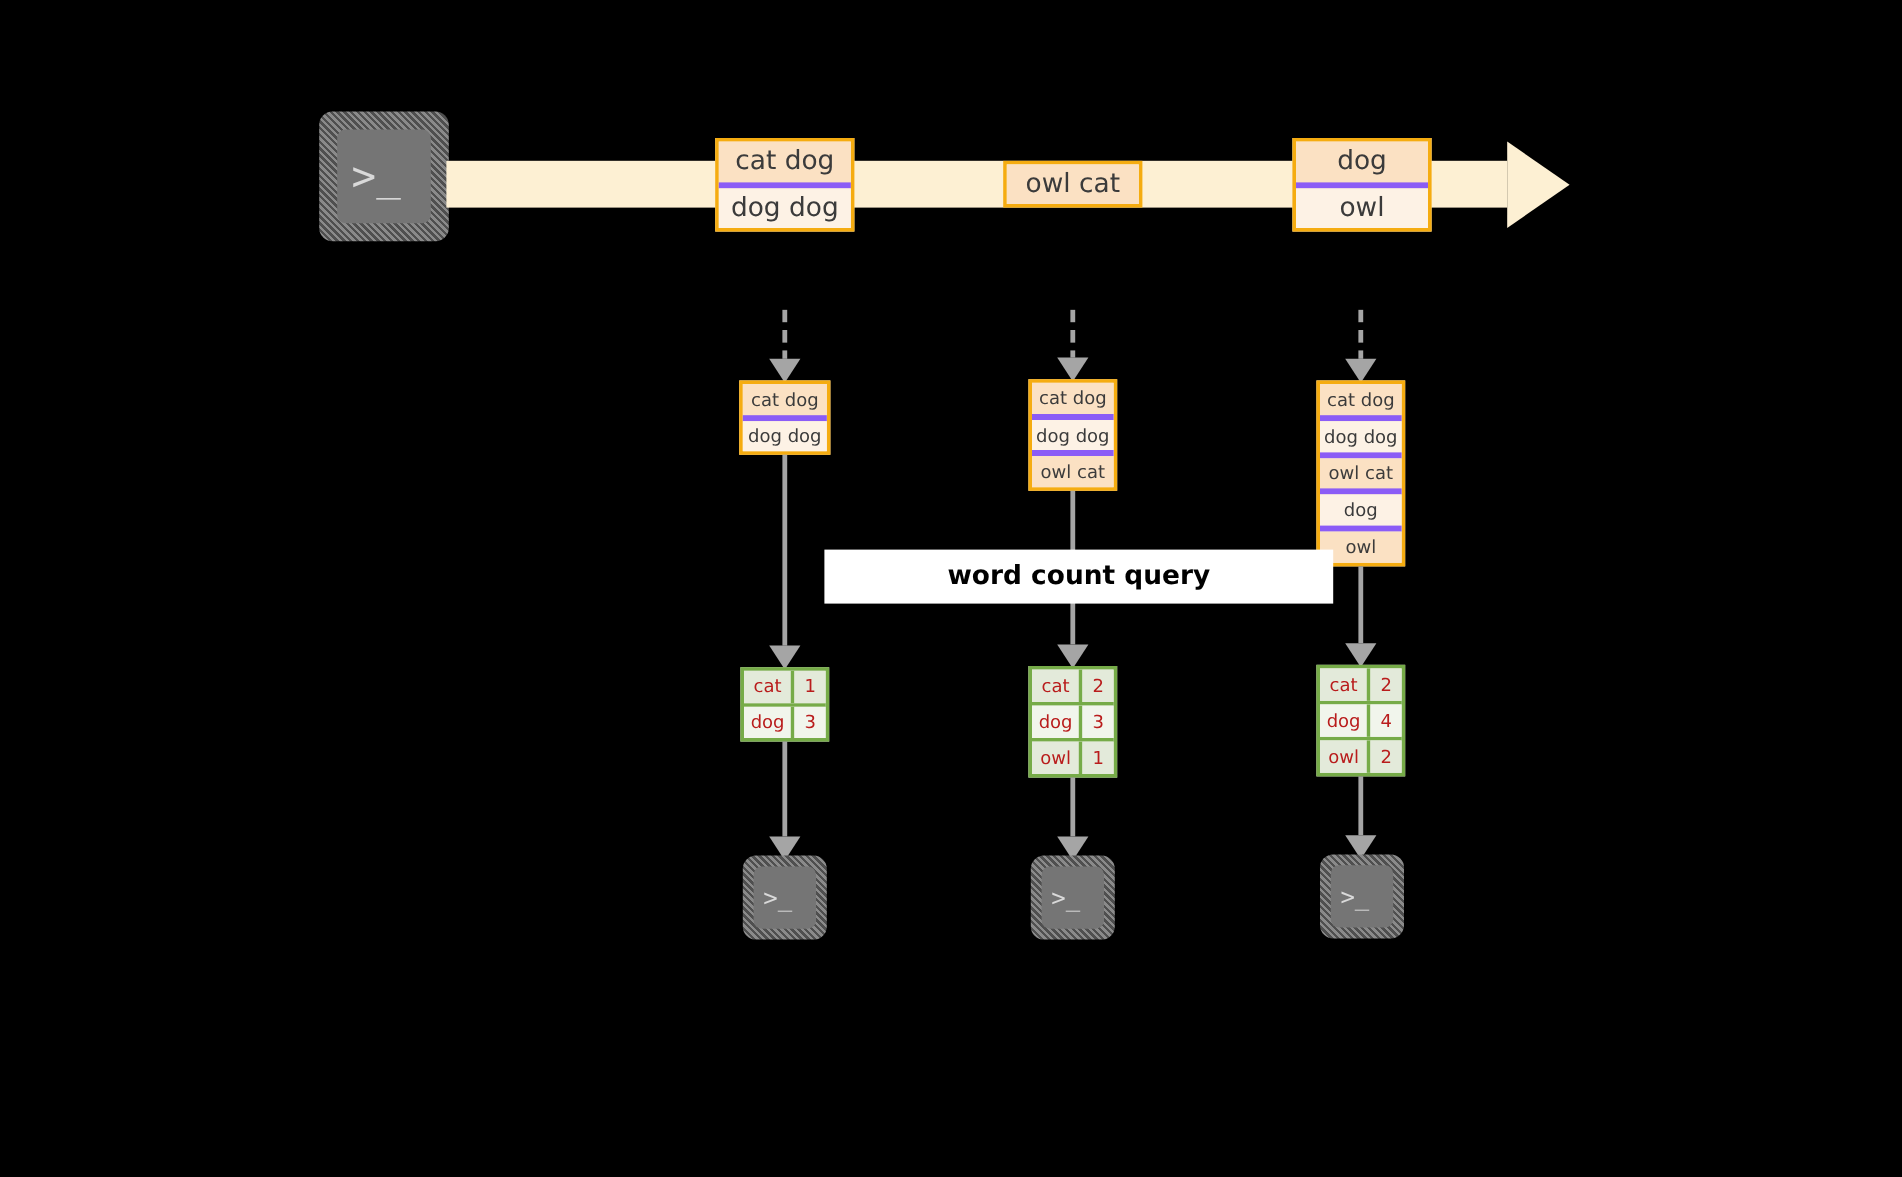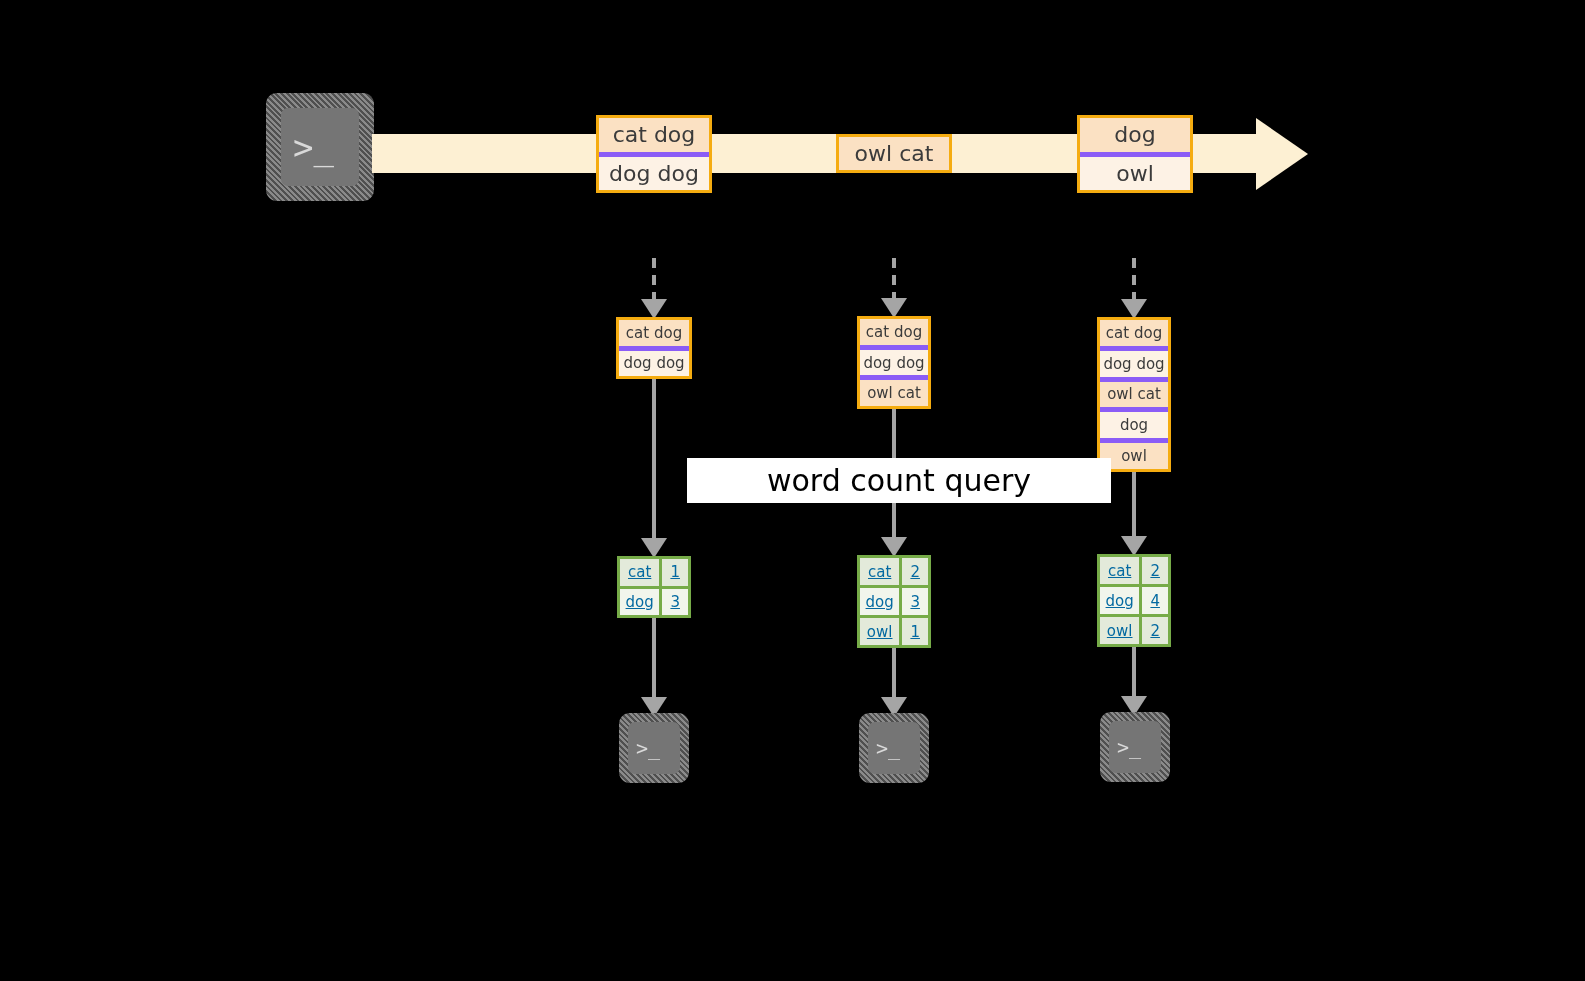--- a/index.html
+++ b/index.html
@@ -91,23 +91,22 @@
   .grow {
     flex: 1 1 auto;
     display: flex;
     border-bottom: 3px solid #76ab48;
   }
   .grow:last-child { border-bottom: none; }
   .gword, .gcount {
     display: flex;
     align-items: center;
     justify-content: center;
-    color: #0369a1;
+    color: #b91c1c;
     white-space: nowrap;
-    text-decoration: underline;
   }
   .gword {
     border-right: 3px solid #76ab48;
   }
   .grow.a .gword, .grow.a .gcount { background: #e3eada; }
   .grow.b .gword, .grow.b .gcount { background: #f1f5ec; }
 
   
   .vline {
     position: absolute;
@@ -241,14 +240,14 @@
         <div class="gcount" style="width: 28px; font-size: 15px;">2</div>
       </div>
     </div>
     <div class="vline" style="left: 1132px; top: 647px; height: 49px;"></div>
     <div class="vhead" style="left: 1121px; top: 696px; border-width: 20px 13px 0px;"></div>
     <div class="term" style="left: 1100px; top: 712px; width: 70px; height: 70px;">
       <div class="term-inner" style="left: 9px; top: 9px; width: 52px; height: 52px; padding-left: 8px;">
         <span class="term-glyph" style="font-size: 20px;">&gt;_</span>
       </div>
     </div>
-    <div class="label-band" style="left: 687px; top: 458px; width: 424px; height: 45px; font-size: 30px;">word count query</div>
+    <div class="label-band" style="left: 687px; top: 458px; width: 424px; height: 45px; font-size: 22px; font-weight: bold;">word count query</div>
   </div>
 
 </body></html>

